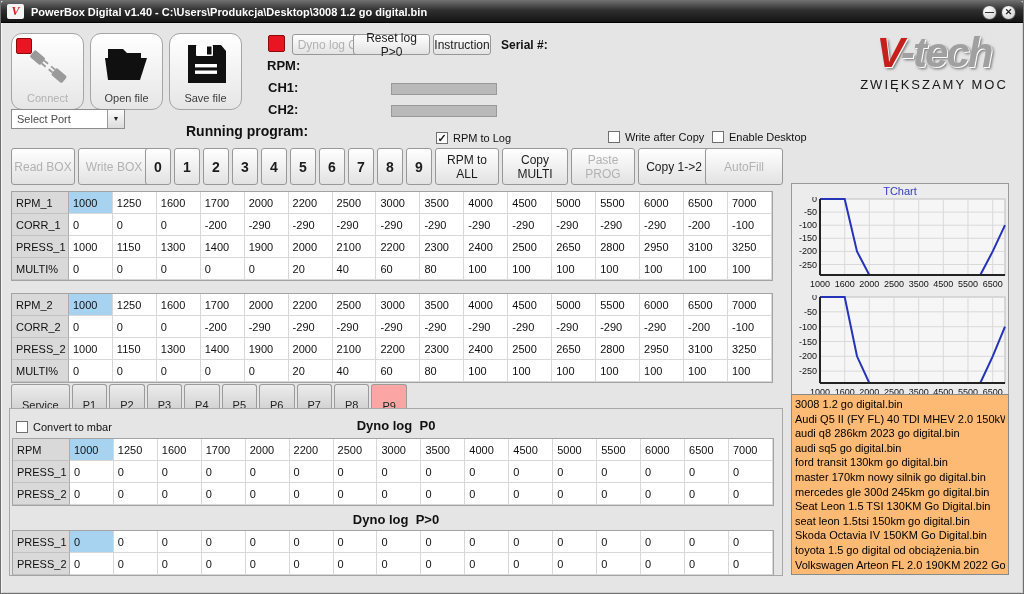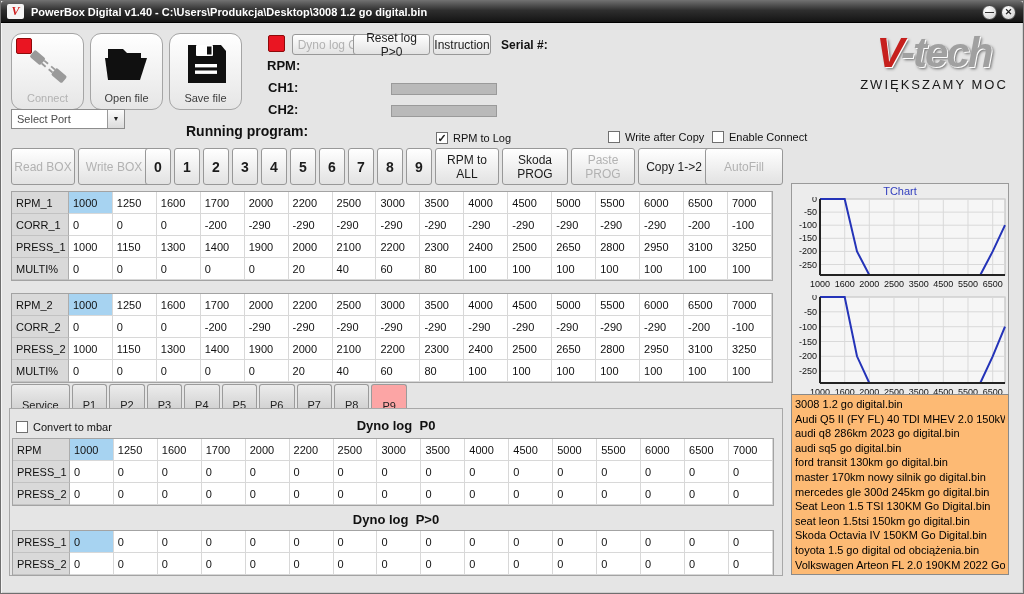--- a/index.html
+++ b/index.html
@@ -172,39 +172,39 @@
   <label class="cb" style="left:435px;top:129px;align-items:flex-end;">
     <span class="cb-box checked"></span>
     <span>RPM to Log</span>
   </label>
   <label class="cb" style="left:607px;top:129px;">
     <span class="cb-box"></span>
     <span>Write after Copy</span>
   </label>
   <label class="cb" style="left:711px;top:129px;">
     <span class="cb-box"></span>
-    <span>Enable Connect</span>
+    <span>Enable Desktop</span>
   </label>
 
   <div class="btn disabled" style="left:10px;top:147px;width:64px;height:37px;">Read BOX</div>
   <div class="btn disabled" style="left:77px;top:147px;width:72px;height:37px;text-align:center;">Write BOX</div>
   <div id="digit-row" style="position:absolute;left:144px;top:147px;height:37px;display:flex;gap:3px;">
       <div class="btn" style="position: static; width: 26px; height: 37px; font-weight: bold; font-size: 14px;">0</div>
       <div class="btn" style="position: static; width: 26px; height: 37px; font-weight: bold; font-size: 14px;">1</div>
       <div class="btn" style="position: static; width: 26px; height: 37px; font-weight: bold; font-size: 14px;">2</div>
       <div class="btn" style="position: static; width: 26px; height: 37px; font-weight: bold; font-size: 14px;">3</div>
       <div class="btn" style="position: static; width: 26px; height: 37px; font-weight: bold; font-size: 14px;">4</div>
       <div class="btn" style="position: static; width: 26px; height: 37px; font-weight: bold; font-size: 14px;">5</div>
       <div class="btn" style="position: static; width: 26px; height: 37px; font-weight: bold; font-size: 14px;">6</div>
       <div class="btn" style="position: static; width: 26px; height: 37px; font-weight: bold; font-size: 14px;">7</div>
       <div class="btn" style="position: static; width: 26px; height: 37px; font-weight: bold; font-size: 14px;">8</div>
       <div class="btn" style="position: static; width: 26px; height: 37px; font-weight: bold; font-size: 14px;">9</div>
     </div>
   <div class="btn" style="left:434px;top:147px;width:64px;height:37px;">RPM to ALL</div>
-  <div class="btn" style="left:501px;top:147px;width:66px;height:37px;">Skoda PROG</div>
+  <div class="btn" style="left:501px;top:147px;width:66px;height:37px;">Copy MULTI</div>
   <div class="btn disabled" style="left:570px;top:147px;width:64px;height:37px;">Paste PROG</div>
   <div class="btn" style="left:637px;top:147px;width:72px;height:37px;">Copy 1-&gt;2</div>
   <div class="btn disabled" style="left:704px;top:147px;width:78px;height:37px;">AutoFill</div>
 
   <div class="grid" style="left:10px;top:190px;">
       <div class="t-row">
         <span class="t-head">RPM_1</span>
         <span class="t-cell sel">1000</span>
         <span class="t-cell">1250</span>
         <span class="t-cell">1600</span>

